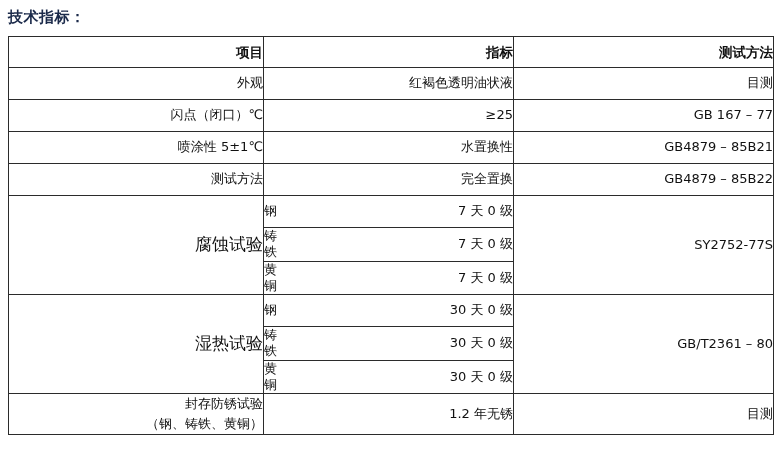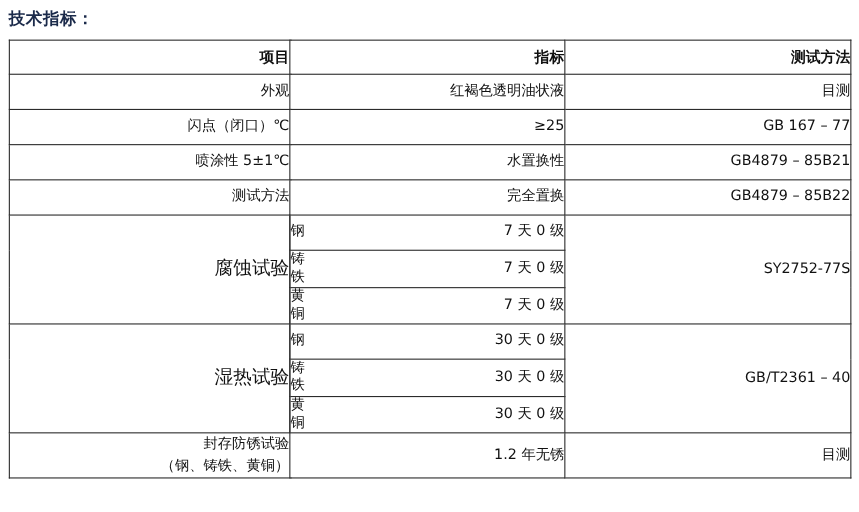--- a/index.html
+++ b/index.html
@@ -133,21 +133,21 @@
       </tr>
       <tr>
         <td class="sub-cell">黄铜</td>
         <td class="nowrap">7 天   0 级</td>
       </tr>
 
       <tr>
         <td class="item-group" rowspan="3">湿热试验</td>
         <td class="sub-cell">钢</td>
         <td class="nowrap">30 天  0 级</td>
-        <td rowspan="3">GB/T2361 – 40</td>
+        <td rowspan="3">GB/T2361 – 80</td>
       </tr>
       <tr>
         <td class="sub-cell">铸铁</td>
         <td class="nowrap">30 天  0 级</td>
       </tr>
       <tr>
         <td class="sub-cell">黄铜</td>
         <td class="nowrap">30 天  0 级</td>
       </tr>
 

